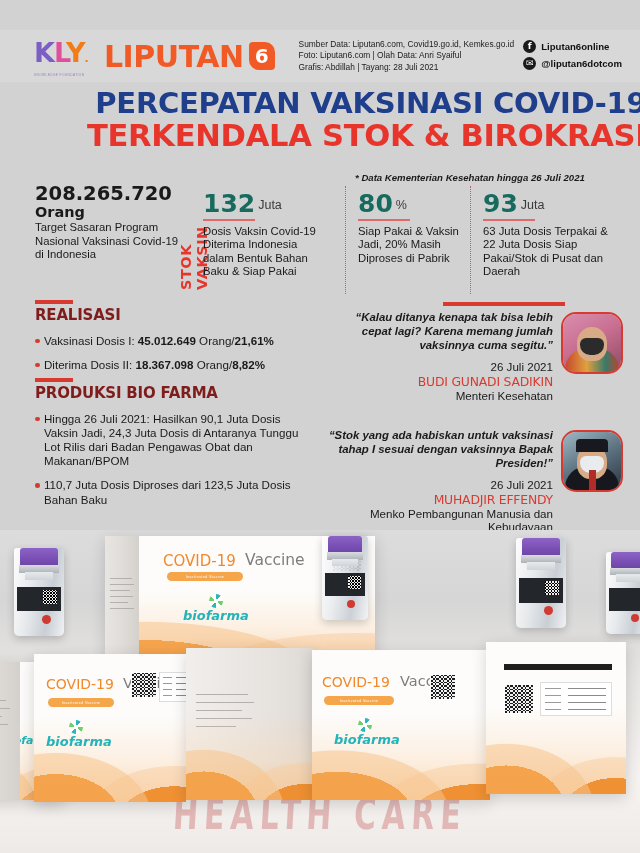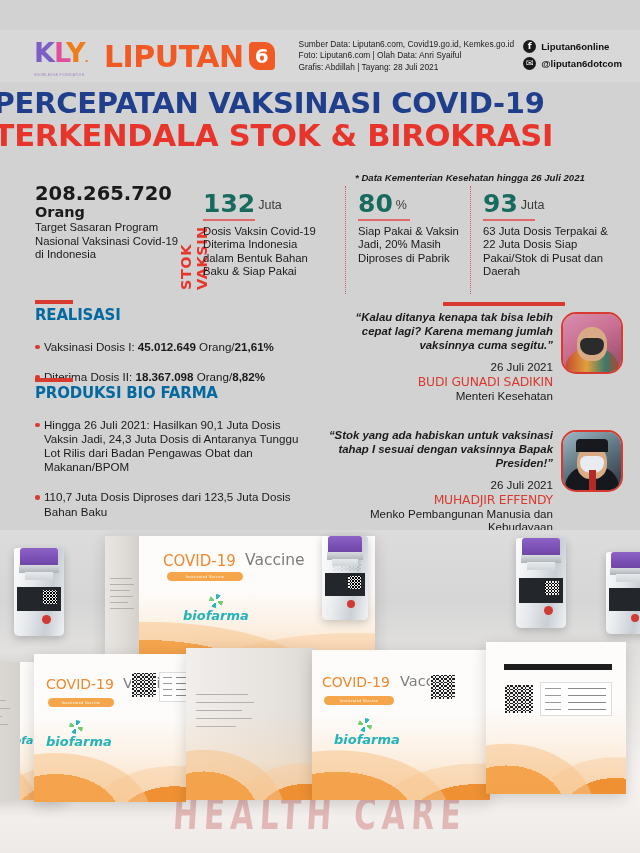--- a/index.html
+++ b/index.html
@@ -61,21 +61,21 @@
   }
   .social-row { display: flex; align-items: center; gap: 5px; }
   .social-dot {
     width: 13px; height: 13px; border-radius: 50%;
     background: #1a1a1a; color: #fff;
     font-size: 9px; display: flex; align-items: center; justify-content: center;
     font-family: "DejaVu Sans", sans-serif; font-weight: bold;
   }
 
   
-  .title-wrap { position: absolute; left: 0; top: 88px; width: 640px; text-align: left; }
+  .title-wrap { position: absolute; left: 0; top: 88px; width: 640px; text-align: right; }
   .title-1 {
     font-size: 28.5px; font-weight: bold; color: #1f3e8c;
     letter-spacing: -0.3px; line-height: 31px;
     font-family: "DejaVu Sans", sans-serif;
     transform: scaleX(1.02);
   }
   .title-2 {
     font-size: 30px; font-weight: bold; color: #e8352c;
     letter-spacing: -0.3px; line-height: 33px;
     font-family: "DejaVu Sans", sans-serif;
@@ -126,28 +126,28 @@
     height: 108px;
     border-left: 1.6px dotted #d4585f;
   }
   .dotted-sep.s1 { left: 345px; }
   .dotted-sep.s2 { left: 470px; }
 
   
   .sec { position: absolute; left: 35px; width: 280px; }
   .sec-rule { width: 38px; height: 3.5px; background: #d93a30; margin-bottom: 3px; }
   .sec-title {
-    font-size: 15px; font-weight: bold; color: #0369a1;
+    font-size: 15px; font-weight: bold; color: #7f1d1d;
     letter-spacing: -0.2px; line-height: 17px;
     font-family: "DejaVu Sans", sans-serif;
   }
   .sec-sub { font-size: 11.6px; color: #1a1a1a; line-height: 14px; }
   .bullet-line {
     font-size: 11.6px; color: #1a1a1a; line-height: 14.2px;
-    position: relative; padding-left: 9px; margin-top: 16px;
+    position: relative; padding-left: 9px; margin-top: 10px;
   }
   .bullet-line::before {
     content: ""; position: absolute; left: 0; top: 5px;
     width: 4.5px; height: 4.5px; border-radius: 50%; background: #d93a30;
   }
   .bullet-line b { font-weight: bold; }
   .sec-realisasi { top: 300px; }
   .sec-produksi  { top: 378px; }
 
   

